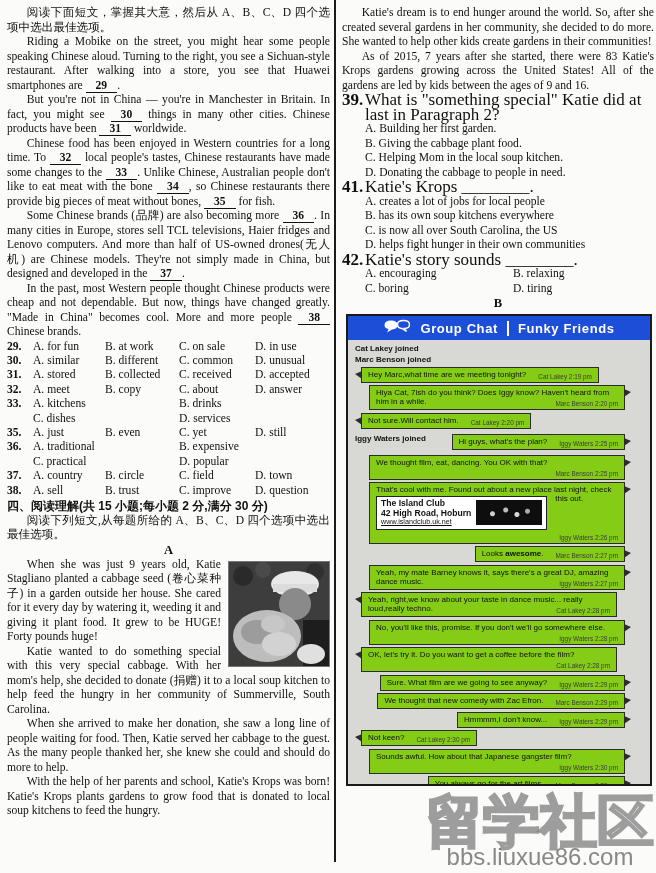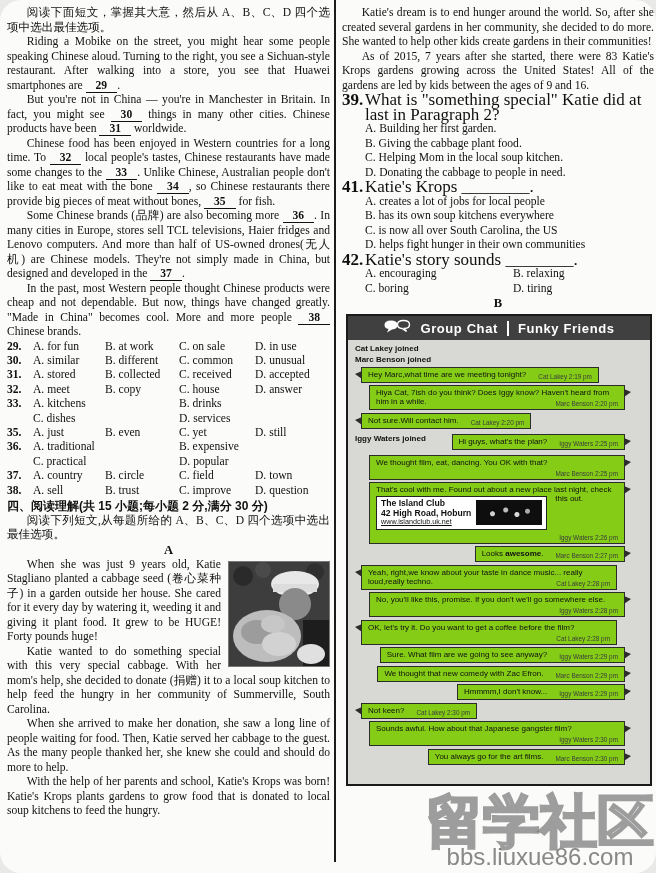--- a/index.html
+++ b/index.html
@@ -1,17 +1,17 @@
 <!DOCTYPE html>
 <html><head>
 <meta charset="utf-8">
 <style>
   html,body{margin:0;padding:0;background:#e9e9e7;}
   .page{position:relative;width:656px;height:873px;background:#fbfbf9;overflow:hidden;
-        font-family:"Liberation Serif",serif;color:#101010;border-radius:21px;}
+        font-family:"Liberation Serif",serif;color:#101010;}
   .divider{position:absolute;left:334px;top:0;width:2px;height:862px;background:#1b1b1b;}
   .col{position:absolute;top:6px;}
   .col-left{left:7px;width:323px;}
   .col-right{left:342px;width:312px;}
   .para{font-size:11.6px;line-height:14.5px;text-align:justify;margin:0;}
   .para.indent{text-indent:1.7em;}
   .blank{font-weight:bold;border-bottom:1px solid #111;padding:0 10px;white-space:nowrap;}
   
   .opt-row{display:flex;font-size:11.6px;line-height:14.4px;}
   .opt-num{font-weight:bold;flex:0 0 26px;}
@@ -27,21 +27,21 @@
   .q-stem{display:flex;font-size:17px;line-height:14.5px;}
   .q-num{font-weight:bold;flex:0 0 23px;}
   .q-stem-text{flex:1;}
   .q-opt{padding-left:23px;font-size:11.6px;line-height:14.5px;}
   .q-pair{display:flex;padding-left:23px;font-size:11.6px;line-height:14.5px;}
   .q-pair .p1{flex:0 0 148px;}
   
   .chat{margin-top:3px;margin-left:4px;width:306px;height:472px;border:2px solid #1a1a1a;
         background:#d8d8d5;box-sizing:border-box;position:relative;overflow:hidden;
         font-family:"Liberation Sans",sans-serif;}
-  .chat-header{height:24px;background:#404040;color:#fff;display:flex;align-items:center;
+  .chat-header{height:24px;background:#1d4ed8;color:#fff;display:flex;align-items:center;
         justify-content:center;gap:9px;font-weight:bold;font-size:13px;letter-spacing:.6px;}
   .chat-header .vbar{width:2px;height:15px;background:#fff;}
   .chat-body{padding:3px 17px 2px 5px;}
   .sys{font-weight:bold;font-size:8px;line-height:9.5px;color:#111;margin:1px 0 1px 2px;}
   .sysrow{display:flex;align-items:flex-start;justify-content:center;margin:2px 0;}
   .sysrow .sys{margin-top:3px;}
   .msg{display:flex;margin:2.5px 0;}
   .msg.right{justify-content:flex-end;}
   .bubble{position:relative;background:#84cc16;border:1px solid #2c2c2c;padding:2px 6px 1px 6px;
         font-size:8px;line-height:9px;max-width:256px;box-sizing:border-box;}
@@ -104,21 +104,21 @@
           <span class="opt-num">31.</span>
           <span class="c1">A. stored</span>
           <span class="c2">B. collected</span>
           <span class="c3">C. received</span>
           <span class="c4">D. accepted</span>
         </div>
         <div class="opt-row">
           <span class="opt-num">32.</span>
           <span class="c1">A. meet</span>
           <span class="c2">B. copy</span>
-          <span class="c3">C. house</span>
+          <span class="c3">C. about</span>
           <span class="c4">D. answer</span>
         </div>
         <div class="opt-row">
           <span class="opt-num">33.</span>
           <span class="w1">A. kitchens</span>
           <span class="w2">B. drinks</span>
         </div>
         <div class="opt-row">
           <span class="opt-sp"></span>
           <span class="w1">C. dishes</span>
@@ -271,20 +271,23 @@
                   <div class="card-title">The Island Club</div>
                   <div class="card-line">42 High Road, Hoburn</div>
                   <div class="card-url">www.islandclub.uk.net</div>
                 </div>
                 <div class="card-img"></div>
               </div><span class="meta">Iggy Waters 2:26 pm</span></div>
           </div>
           <div class="msg right">
             <div class="bubble"><span>Looks <b>awesome</b>.</span><span class="meta">Marc Benson 2:27 pm</span></div>
           </div>
+          <div class="msg right">
+            <div class="bubble"><span>Yeah, my mate Barney knows it, says there's a great DJ, amazing dance music.</span><span class="meta">Iggy Waters 2:27 pm</span></div>
+          </div>
           <div class="msg left">
             <div class="bubble"><span>Yeah, right,we know about your taste in dance music... really loud,really techno.</span><span class="meta">Cat Lakey 2:28 pm</span></div>
           </div>
           <div class="msg right">
             <div class="bubble"><span>No, you'll like this, promise. If you don't we'll go somewhere else.</span><span class="meta">Iggy Waters 2:28 pm</span></div>
           </div>
           <div class="msg left">
             <div class="bubble"><span>OK, let's try it. Do you want to get a coffee before the film?</span><span class="meta">Cat Lakey 2:28 pm</span></div>
           </div>
           <div class="msg right">

